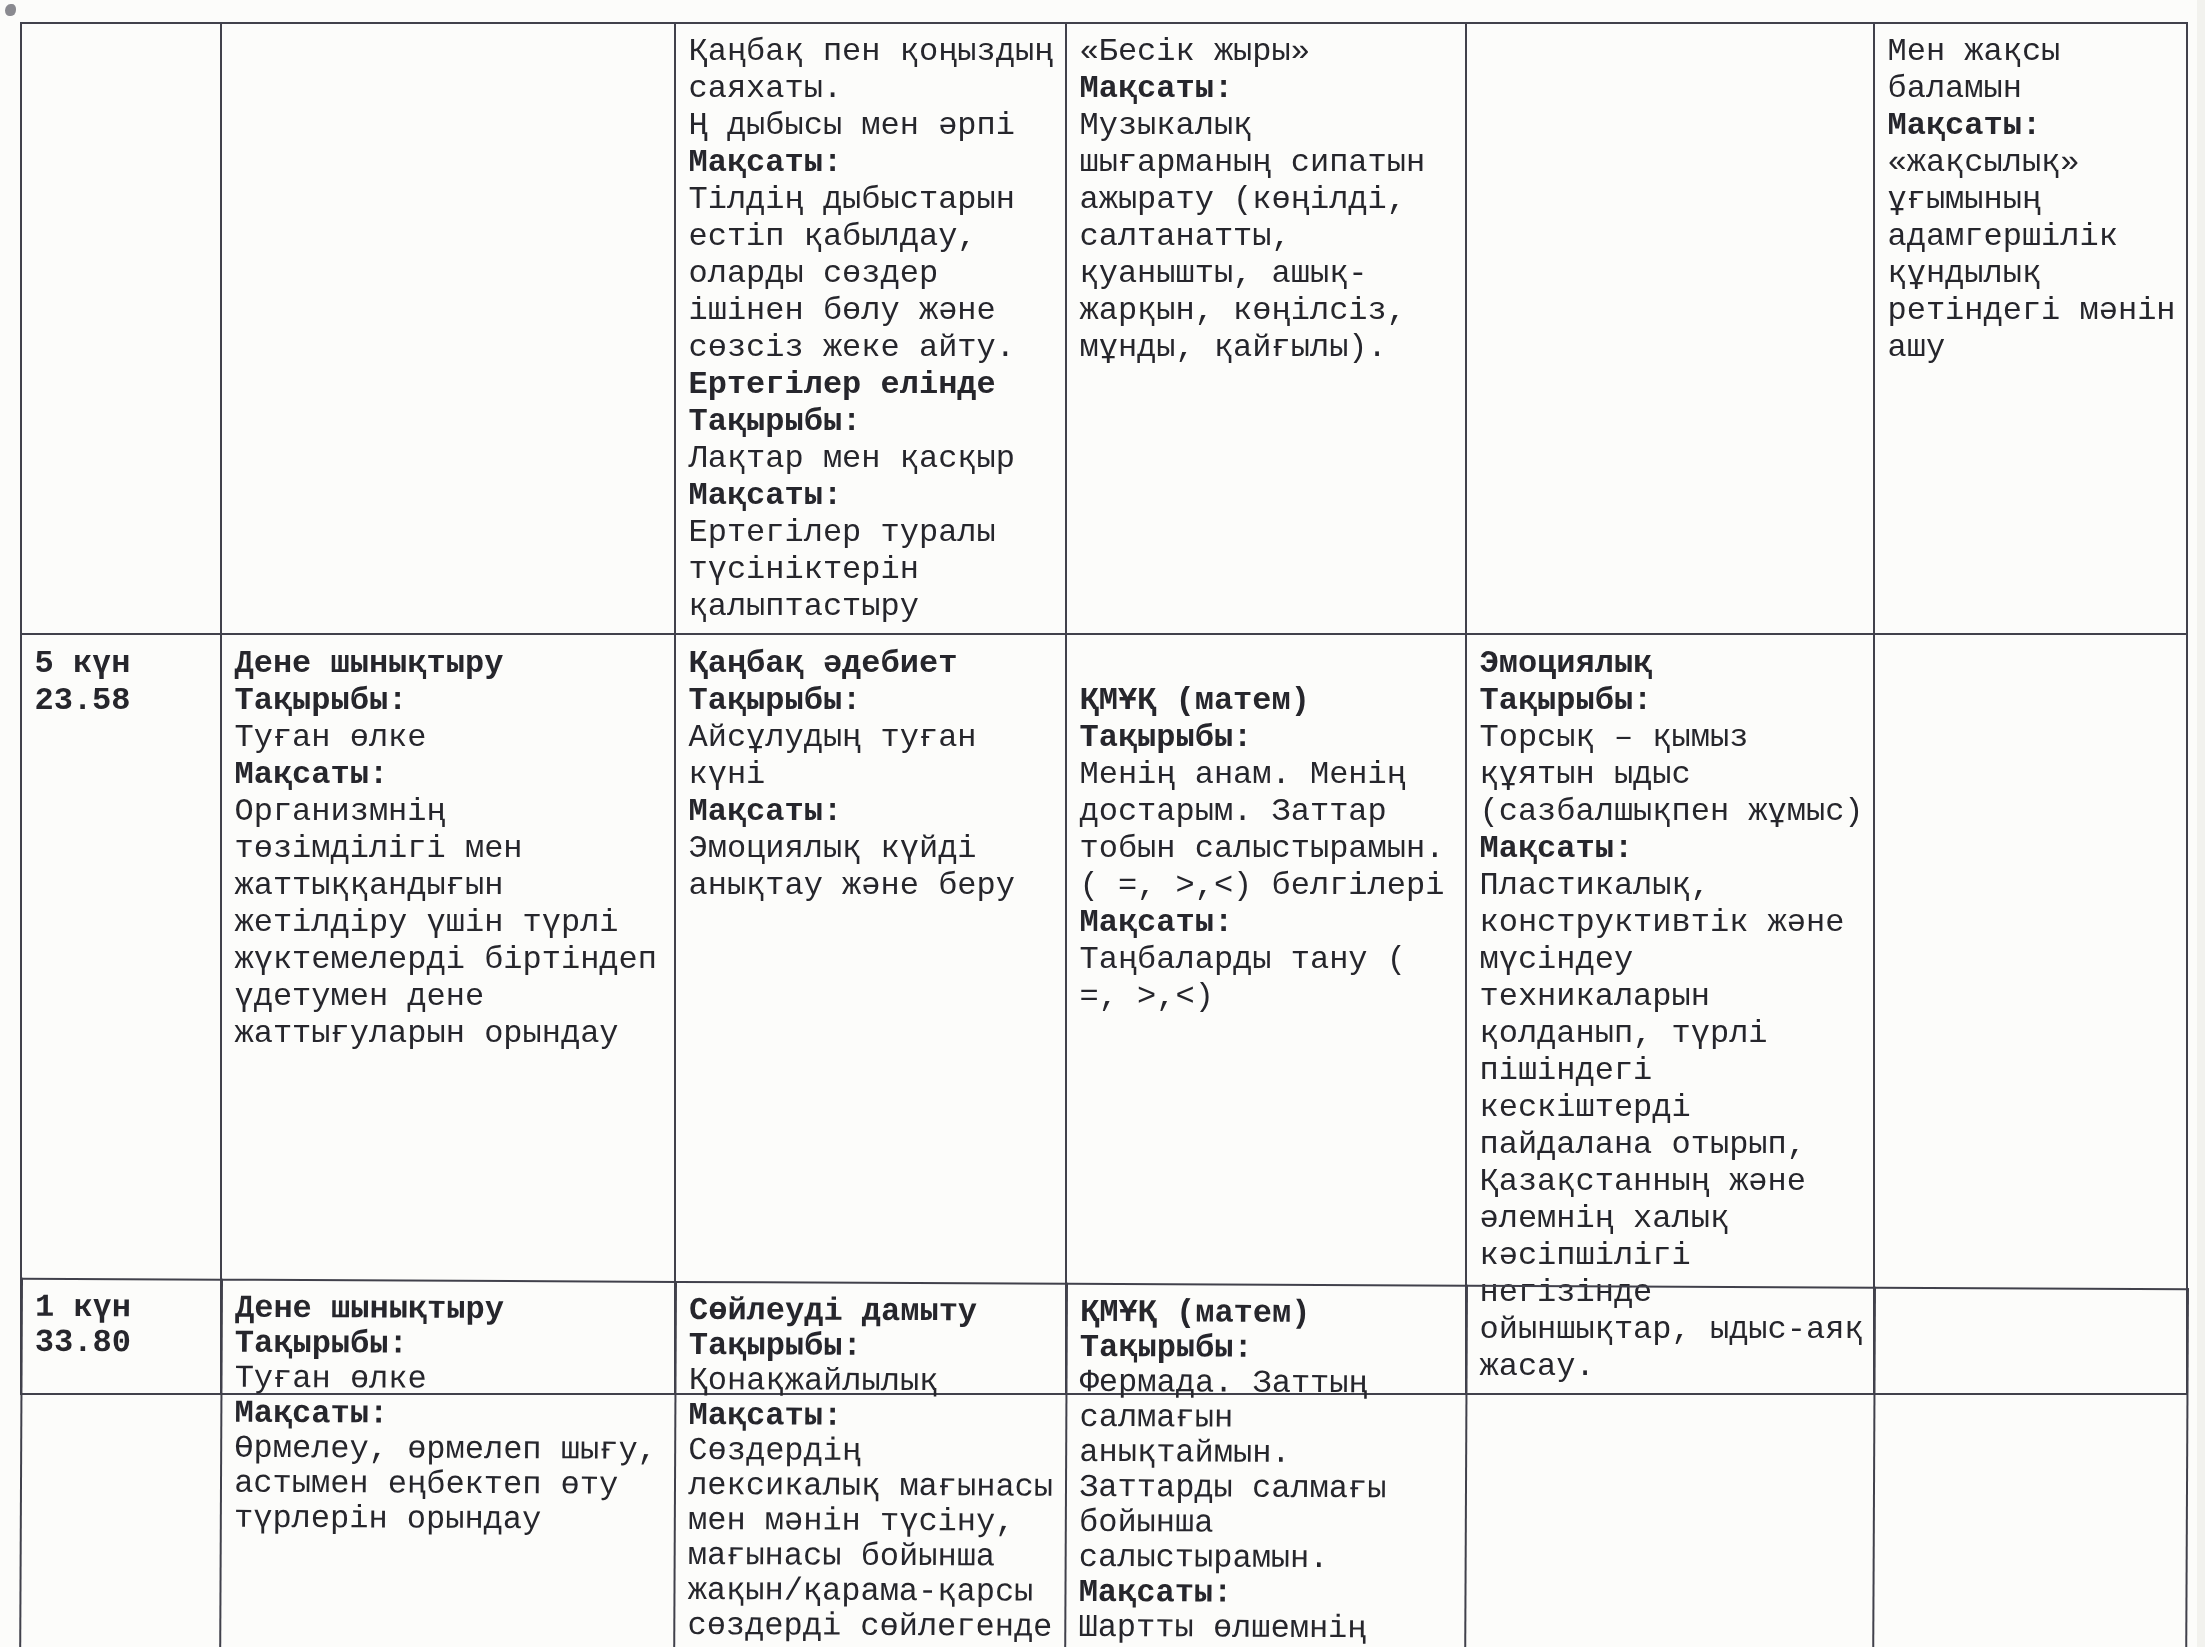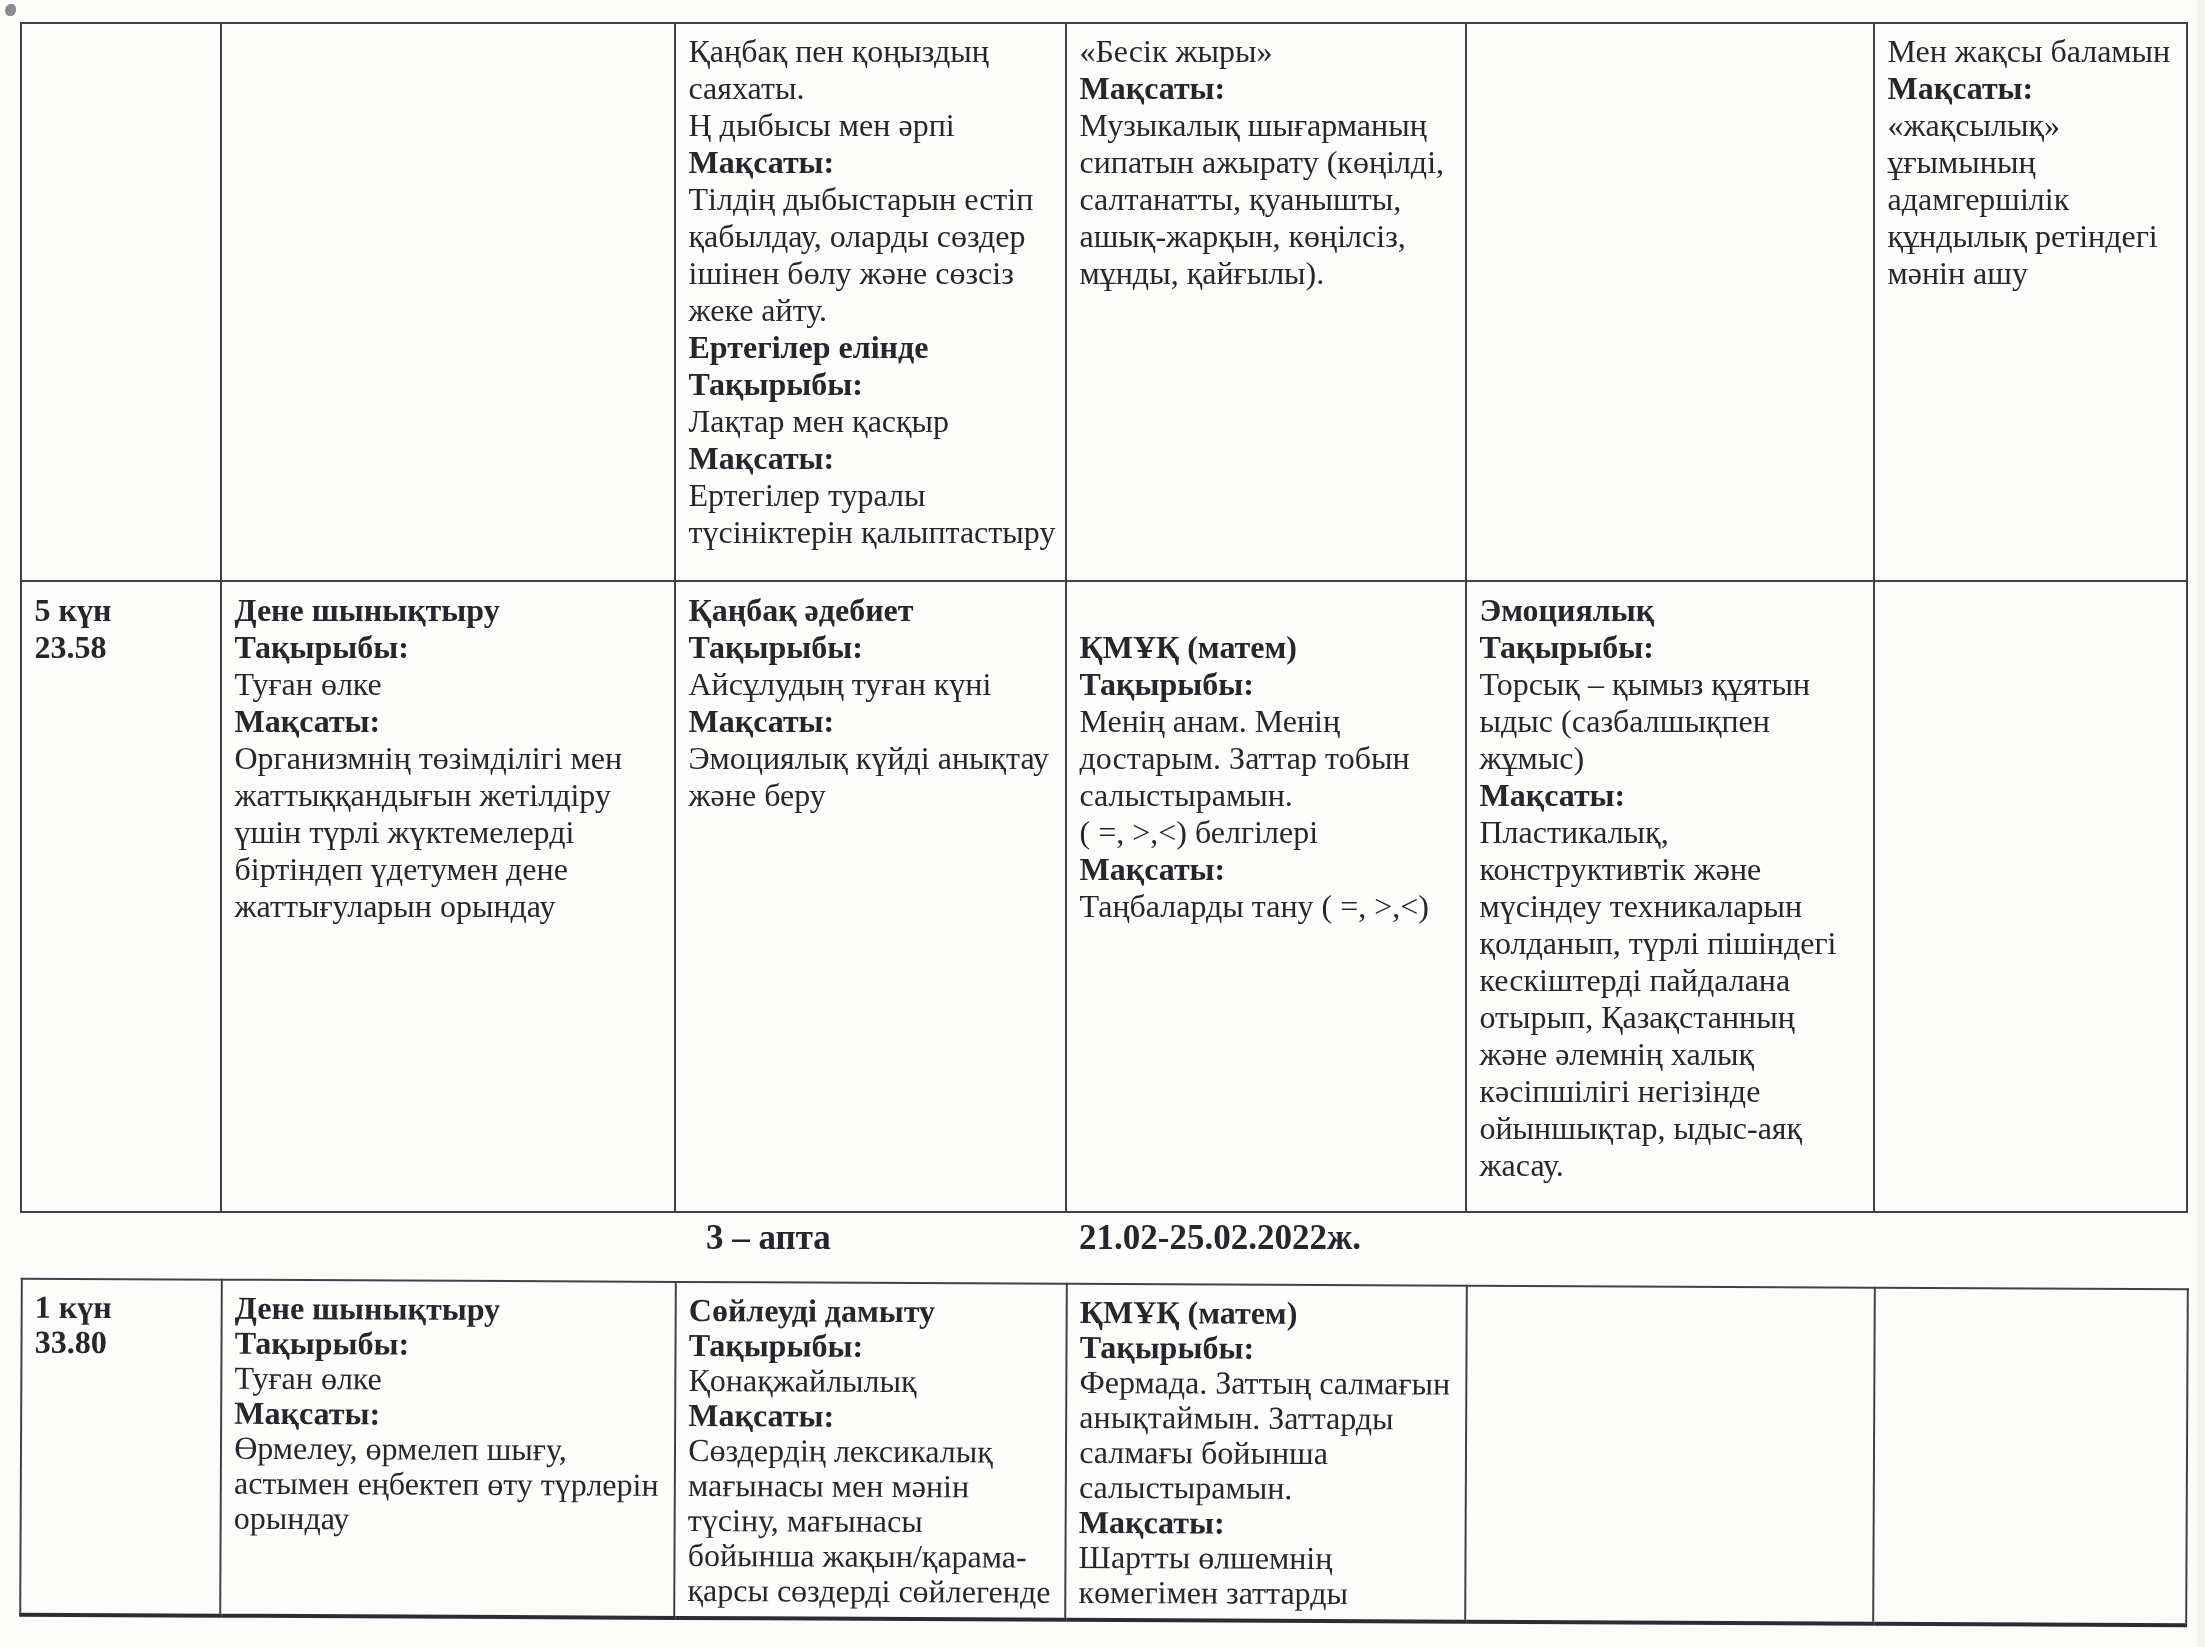--- a/index.html
+++ b/index.html
@@ -1,21 +1,21 @@
 <!DOCTYPE html>
 <html style="font-size:10.8px"><head>
 <meta charset="utf-8">
 <style>
   html,body{margin:0;padding:0;background:#ffffff;}
   .page{
     position:relative;
     width:2205px;height:1647px;
     background:#fcfcfa;
     overflow:hidden;
-    font-family:Liberation Serif, serif;
+    font-family:Liberation Mono, monospace;
     color:#26262c;
   }
   
   .tbl{
     position:absolute;
     border-collapse:collapse;
     table-layout:fixed;
     font-size:32px;
   }
   .tbl td{
@@ -127,24 +127,20 @@
             <div class="ln b">Тақырыбы:</div>
             <div class="ln">Торсық – қымыз құятын ыдыс (сазбалшықпен жұмыс)</div>
             <div class="ln b">Мақсаты:</div>
             <div class="ln">Пластикалық, конструктивтік және мүсіндеу техникаларын қолданып, түрлі пішіндегі кескіштерді пайдалана отырып, Қазақстанның және әлемнің халық кәсіпшілігі негізінде ойыншықтар, ыдыс-аяқ жасау.</div>
           </td>
       <td></td>
     </tr>
   </tbody>
     </table>
 
-  <div class="heading">
-    <span class="wk">3 – апта</span>
-    <span class="dt">21.02-25.02.2022ж.</span>
-  </div>
 
   <table class="tbl bottom">
     <colgroup>
       <col style="width:200px">
         <col style="width:454px">
         <col style="width:391px">
       <col style="width:400px">
         <col style="width:408px">
         <col style="width:313px">
     </colgroup>

